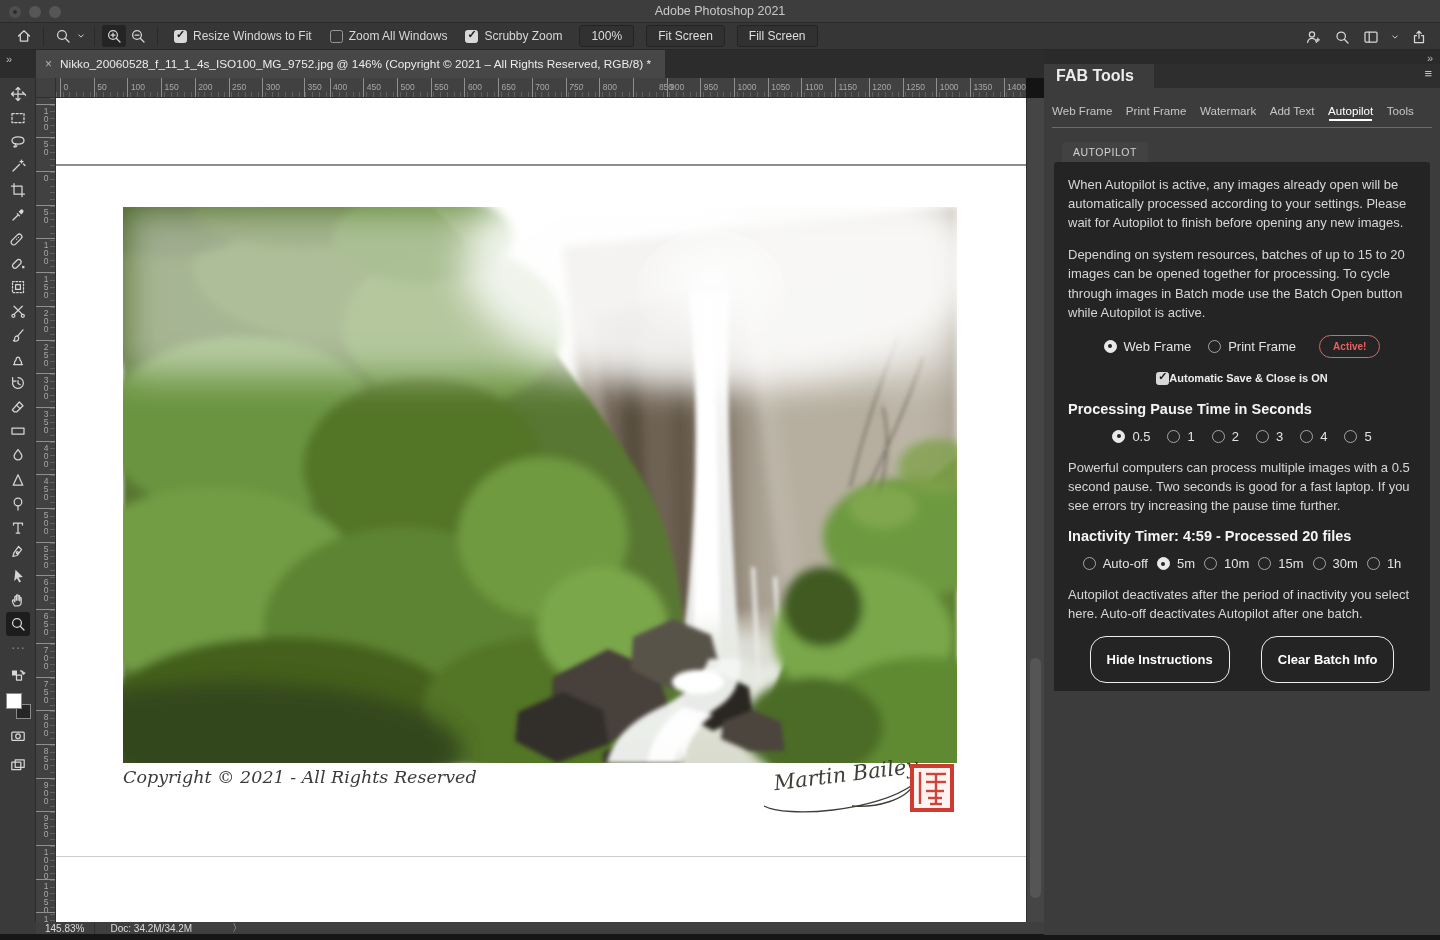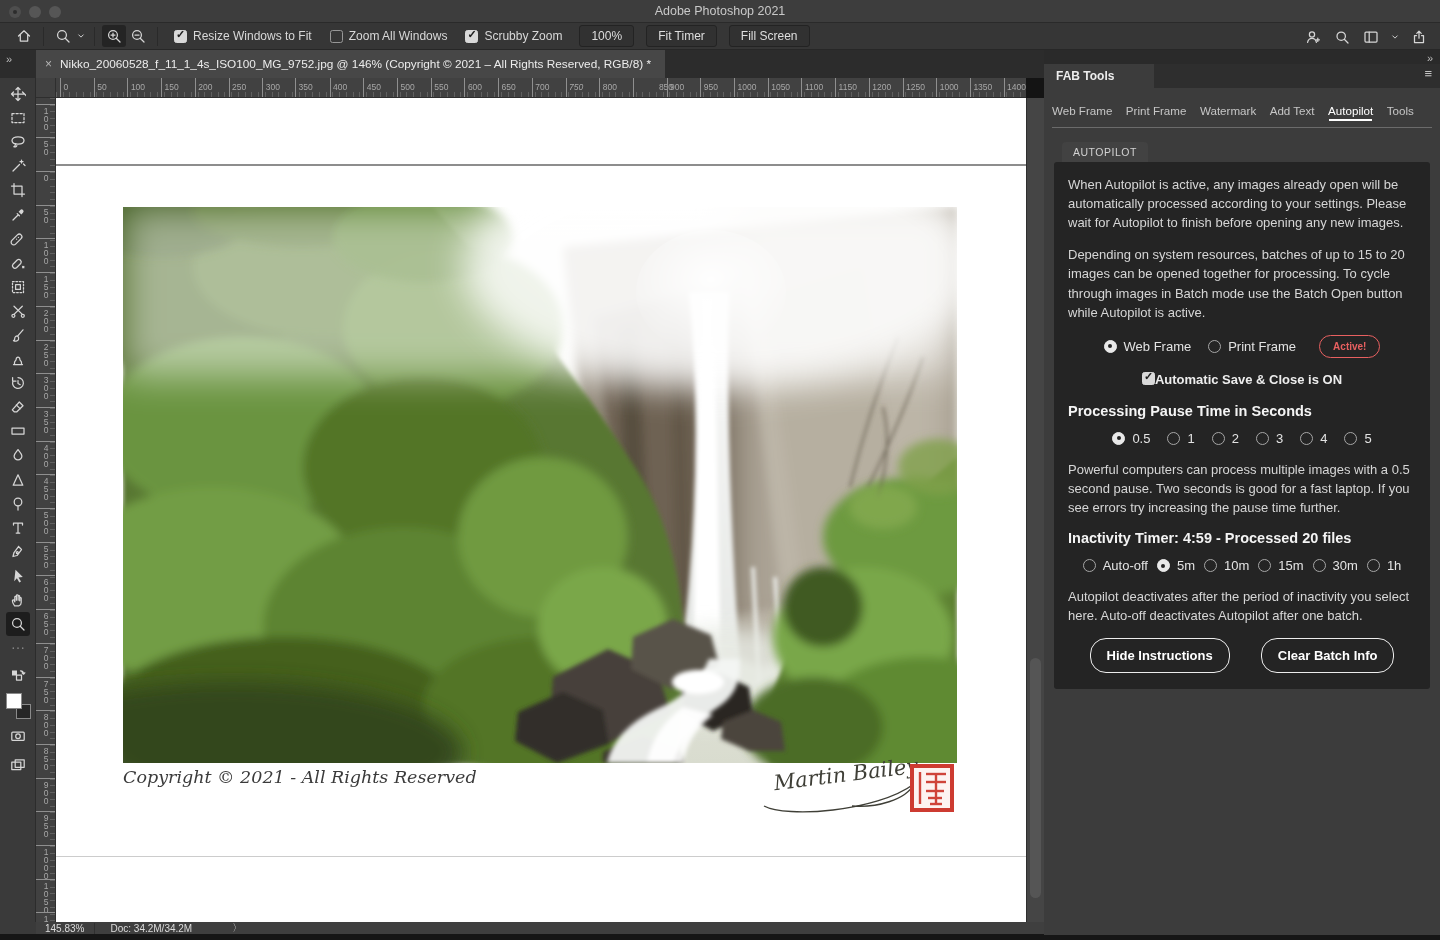--- a/index.html
+++ b/index.html
@@ -79,45 +79,45 @@
   #statusbar .doccell{padding:0 14px 0 15px;}
   #statusbar .chev{color:#cfcfcf;padding-left:26px;}
   #bottomstrip{position:absolute;left:0;top:934px;width:1440px;height:6px;background:#161616;}
   #leftstrip{position:absolute;left:0;top:922px;width:36px;height:12px;background:#3a3a3a;}
 
   
   #panel{position:absolute;left:1044px;top:50px;width:396px;height:885px;background:#3c3c3c;}
   #panel-header{position:absolute;left:0;top:0;width:396px;height:14px;background:#2a2a2a;}
   #panel-collapse{position:absolute;right:8px;top:2px;color:#bdbdbd;font-size:11px;letter-spacing:-1px;}
   #fabtab{position:absolute;left:0;top:14px;height:24px;background:#3c3c3c;padding:0 16px 0 12px;display:flex;align-items:center;}
-  #fabtab .t{color:#ededed;font-size:12px;font-weight:bold;}
+  #fabtab .t{color:#ededed;font-size:16px;font-weight:bold;}
   #fabtab-rest{position:absolute;left:110px;top:14px;right:0;height:24px;background:#2e2e2e;}
   #panel-menu{position:absolute;right:8px;top:16px;color:#c4c4c4;font-size:13px;}
   #panel-body{position:absolute;left:0;top:38px;width:396px;height:603px;overflow:hidden;}
 
   #ptabs{display:flex;gap:13.5px;align-items:flex-end;margin:10px 8px 0 8px;padding:6px 0 8px 0;border-bottom:1px solid #6b6b6b;}
   .ptab{font-size:11.6px;color:#c6c6c6;position:relative;padding-bottom:2px;}
   .ptab.active{color:#ffffff;box-shadow:0 3px 0 -1px #ffffff;}
 
   .grouplabel{display:inline-block;margin:14px 0 0 18px;background:#424242;color:#d2d2d2;font-size:10.5px;
     letter-spacing:.5px;padding:4px 11px;border-radius:4px 4px 0 0;}
   .card{background:#242424;border-radius:3px;margin:0 10px;padding:13px 14px 10px 14px;color:#d6d6d6;}
   .card p{margin:0 0 13px 0;font-size:13px;line-height:1.47;}
   .card h3{margin:2px 0 12px 0;font-size:14.5px;color:#f4f4f4;}
 
   .radio-row{display:flex;align-items:center;justify-content:center;gap:17px;margin:4px 0 14px 0;}
   .radio-item{display:flex;align-items:center;gap:7px;font-size:13px;color:#e3e3e3;}
   .radio{width:13px;height:13px;border-radius:50%;border:1.5px solid #a6a6a6;display:inline-block;position:relative;flex:none;}
   .radio.sel{background:#e9e9e9;border-color:#e9e9e9;}
   .radio.sel::after{content:"";position:absolute;inset:3.5px;border-radius:50%;background:#232323;}
   #active-badge{color:#e86060;border:1.5px solid #e86060;border-radius:15px;padding:5px 13px;font-size:10px;font-weight:bold;margin-left:6px;}
-  .check-row{display:flex;justify-content:center;gap:0;margin:2px 0 16px 0;font-size:13px;font-weight:bold;color:#ededed;}
+  .check-row{display:flex;align-items:center;justify-content:center;gap:0;margin:2px 0 16px 0;font-size:11px;font-weight:bold;color:#ededed;}
 
   .pill{background:transparent;border:1.5px solid #ededed;border-radius:16px;color:#ffffff;
-    font-family:"Liberation Sans",sans-serif;font-size:13px;font-weight:bold;padding:9px 16px;}
+    font-family:"Liberation Sans",sans-serif;font-size:13px;font-weight:bold;padding:15px 16px;}
   .pill.primary{background:#1672e4;border-color:#1672e4;}
   .btnrow{display:flex;justify-content:space-around;margin:4px 6px 6px 6px;}
   #action-btns{display:flex;gap:7px;justify-content:flex-start;margin:2px 0 2px 2px;}
 
   .icn{display:block;}
   .icn path,.icn circle,.icn rect,.icn ellipse{stroke:#d6d6d6;fill:none;stroke-width:1.25;stroke-linecap:round;stroke-linejoin:round;}
   .icn .fill{fill:#d6d6d6;stroke:none;}
 </style>
 </head>
 <body>
@@ -170,21 +170,21 @@
         <span class="cb"></span>
         <span>Zoom All Windows</span>
       </span>
       <span class="opt-check">
         <span class="cb checked"></span>
         <span>Scrubby Zoom</span>
       </span>
     </span>
   <span id="opt-btns" style="display:flex;align-items:center;margin-left:2px">
       <span class="opt-btn">100%</span>
-      <span class="opt-btn">Fit Timer</span>
+      <span class="opt-btn">Fit Screen</span>
       <span class="opt-btn">Fill Screen</span>
     </span>
   <span id="opt-right">
       <span class="opt-icobtn">
         <svg viewBox="0 0 16 16" width="16" height="16" class="icn">
           <circle cx="7" cy="5.4" r="2.6"></circle>
           <path d="M2.6 13.4c.5-2.6 2.3-4 4.4-4s3.9 1.4 4.4 4M12.8 9.2v3.2M11.2 10.8h3.2"></path>
         </svg>
       </span>
       <span class="opt-icobtn">
@@ -389,21 +389,21 @@
 
 <div id="rulercorner"></div>
 <div id="hruler">
     <span class="hlab" style="left: 4px;">0</span>
     <span class="hlab" style="left: 37.7px;">50</span>
     <span class="hlab" style="left: 71.4px;">100</span>
     <span class="hlab" style="left: 105.1px;">150</span>
     <span class="hlab" style="left: 138.8px;">200</span>
     <span class="hlab" style="left: 172.5px;">250</span>
     <span class="hlab" style="left: 206.2px;">300</span>
-    <span class="hlab" style="left: 239px;">350</span>
+    <span class="hlab" style="left: 248px;">350</span>
     <span class="hlab" style="left: 273.6px;">400</span>
     <span class="hlab" style="left: 307.3px;">450</span>
     <span class="hlab" style="left: 341px;">500</span>
     <span class="hlab" style="left: 374.7px;">550</span>
     <span class="hlab" style="left: 408.4px;">600</span>
     <span class="hlab" style="left: 442.1px;">650</span>
     <span class="hlab" style="left: 475.8px;">700</span>
     <span class="hlab" style="left: 509.5px; font-style: italic;">750</span>
     <span class="hlab" style="left: 543.2px;">800</span>
     <span class="hlab" style="left: 576.9px; padding-left: 25px;">850</span>

